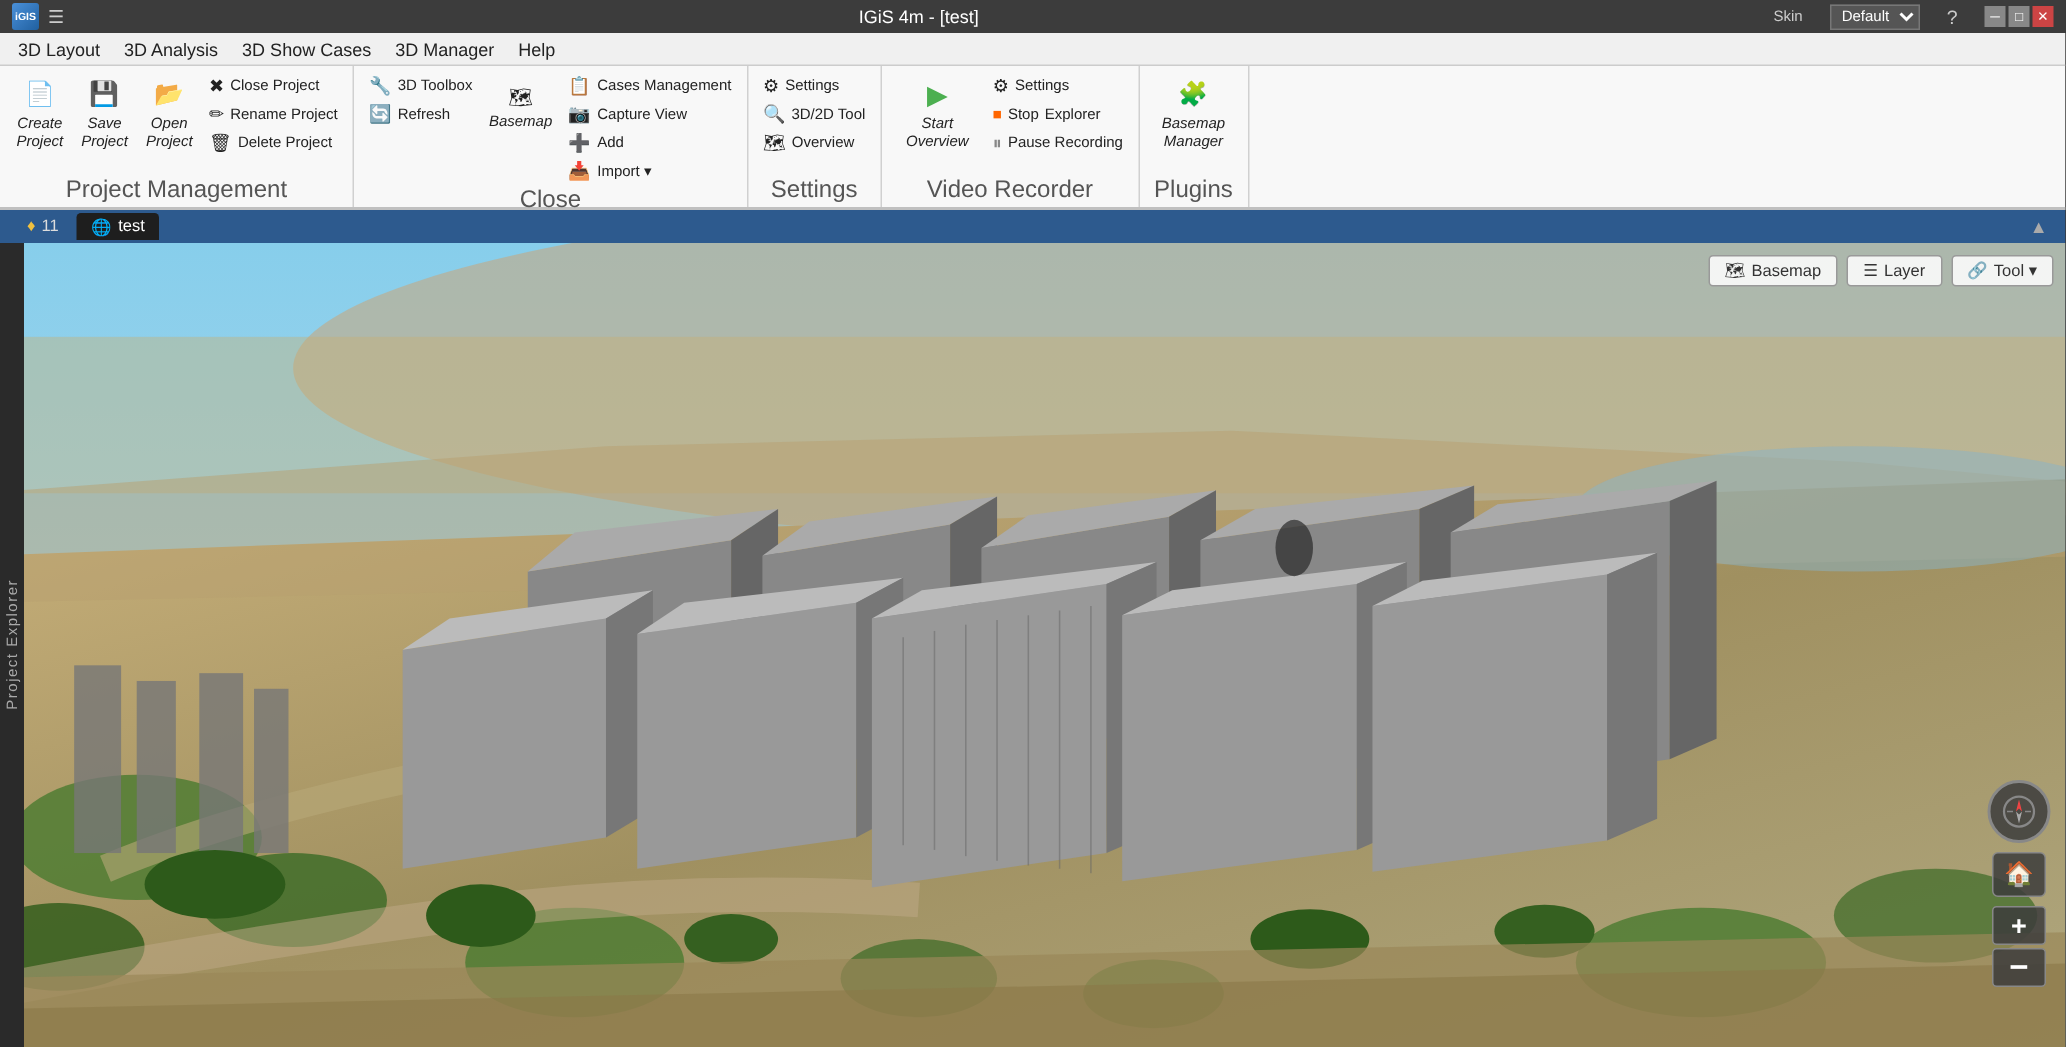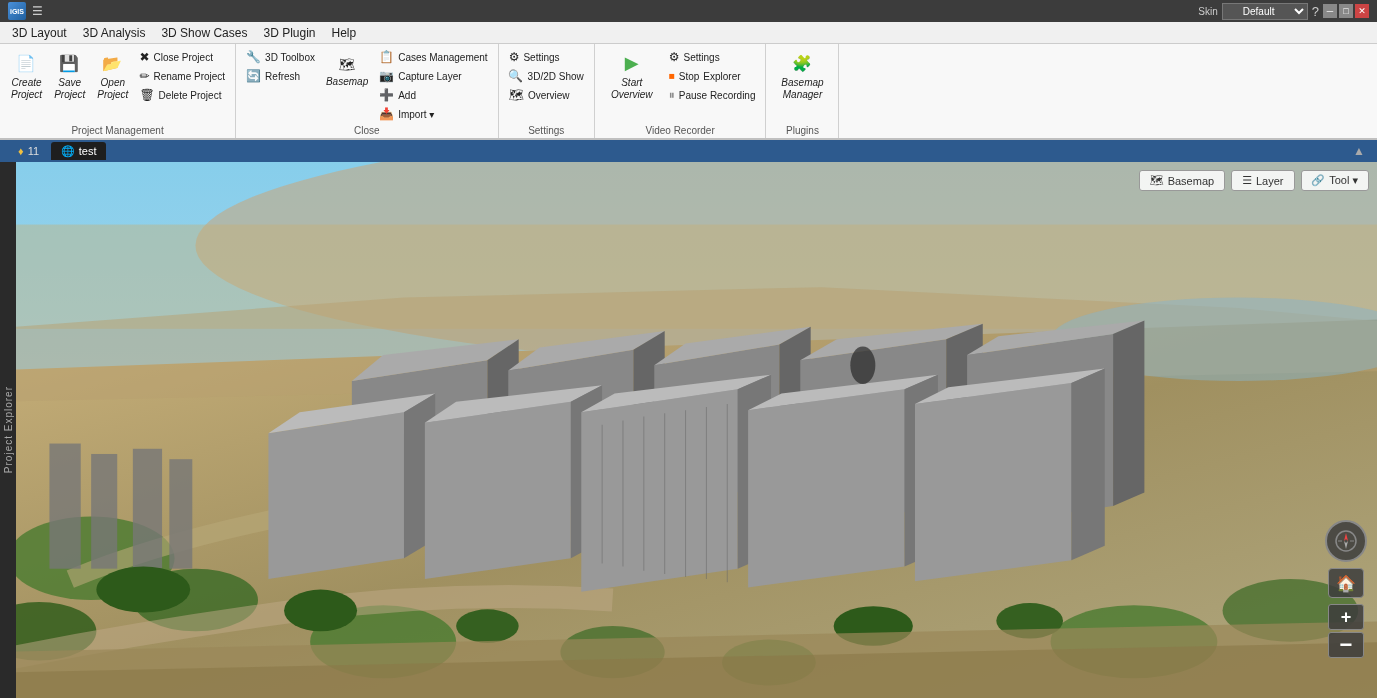--- a/index.html
+++ b/index.html
@@ -76,21 +76,21 @@
     }
 
     .ribbon-group-content {
       display: flex;
       flex: 1;
       align-items: flex-start;
       gap: 2px;
     }
 
     .ribbon-group-label {
-      font-size: 10px;
+      font-size: 16px;
       color: #555;
       margin-top: 2px;
       text-align: right;
     }
 
     .ribbon-btn {
       display: flex;
       flex-direction: column;
       align-items: center;
       padding: 3px 5px;
@@ -260,51 +260,52 @@
     .scene-svg {
       position: absolute;
       top: 0; left: 0;
       width: 100%; height: 100%;
     }
     .skin-select {
       background: #555;
       color: #fff;
       border: 1px solid #777;
       font-size: 10px;
-      padding: 1px 16px;
+      padding: 1px 3px;
     }
   </style>
 </head>
 <body>
 
 <div id="title-bar">
   <div class="title-left">
     <div class="app-icon">iGIS</div>
 
     <span style="color:#ccc;cursor:pointer;">☰</span>
   </div>
-  <div style="display:flex;align-items:center;gap:4px;justify-content:flex-end;">
+  <div class="title">IGiS 4m - [test]</div>
+  <div style="display:flex;align-items:center;gap:18px;justify-content:flex-end;">
     <span style="color:#ccc;font-size:10px;">Skin</span>
     <select class="skin-select">
       <option>Default</option>
     </select>
     <span style="color:#ccc;cursor:pointer;font-size:13px;">?</span>
     <div class="window-controls" style="display:flex;gap:2px;">
       <button class="win-btn" style="background:#888;">─</button>
       <button class="win-btn" style="background:#888;">□</button>
       <button class="win-btn close" style="background:#c44;">✕</button>
     </div>
   </div>
 </div>
 
 <div id="menu-bar">
   <div class="menu-item">3D Layout</div>
   <div class="menu-item">3D Analysis</div>
   <div class="menu-item">3D Show Cases</div>
-  <div class="menu-item">3D Plugin</div>
+  <div class="menu-item">3D Manager</div>
   <div class="menu-item">Help</div>
 </div>
 
 <div id="ribbon">
 
   <div class="ribbon-group">
     <div class="ribbon-group-content">
 
       <div class="ribbon-btn">
         <div class="icon-box">📄</div>
@@ -355,21 +356,21 @@
           <div class="btn-label">Basemap</div>
         </div>
       </div>
       <div class="ribbon-col">
         <div class="ribbon-btn-small">
           <span class="icon-sm">📋</span>
           <span>Cases Management</span>
         </div>
         <div class="ribbon-btn-small">
           <span class="icon-sm">📷</span>
-          <span>Capture Layer</span>
+          <span>Capture View</span>
         </div>
         <div class="ribbon-btn-small">
           <span class="icon-sm">➕</span>
           <span>Add</span>
         </div>
         <div class="ribbon-btn-small">
           <span class="icon-sm">📥</span>
           <span>Import ▾</span>
         </div>
       </div>
@@ -379,21 +380,21 @@
 
   <div class="ribbon-group">
     <div class="ribbon-group-content">
       <div class="ribbon-col">
         <div class="ribbon-btn-small">
           <span class="icon-sm">⚙</span>
           <span>Settings</span>
         </div>
         <div class="ribbon-btn-small">
           <span class="icon-sm">🔍</span>
-          <span>3D/2D Show</span>
+          <span>3D/2D Tool</span>
         </div>
         <div class="ribbon-btn-small">
           <span class="icon-sm">🗺</span>
           <span>Overview</span>
         </div>
       </div>
     </div>
     <div class="ribbon-group-label">Settings</div>
   </div>
 

